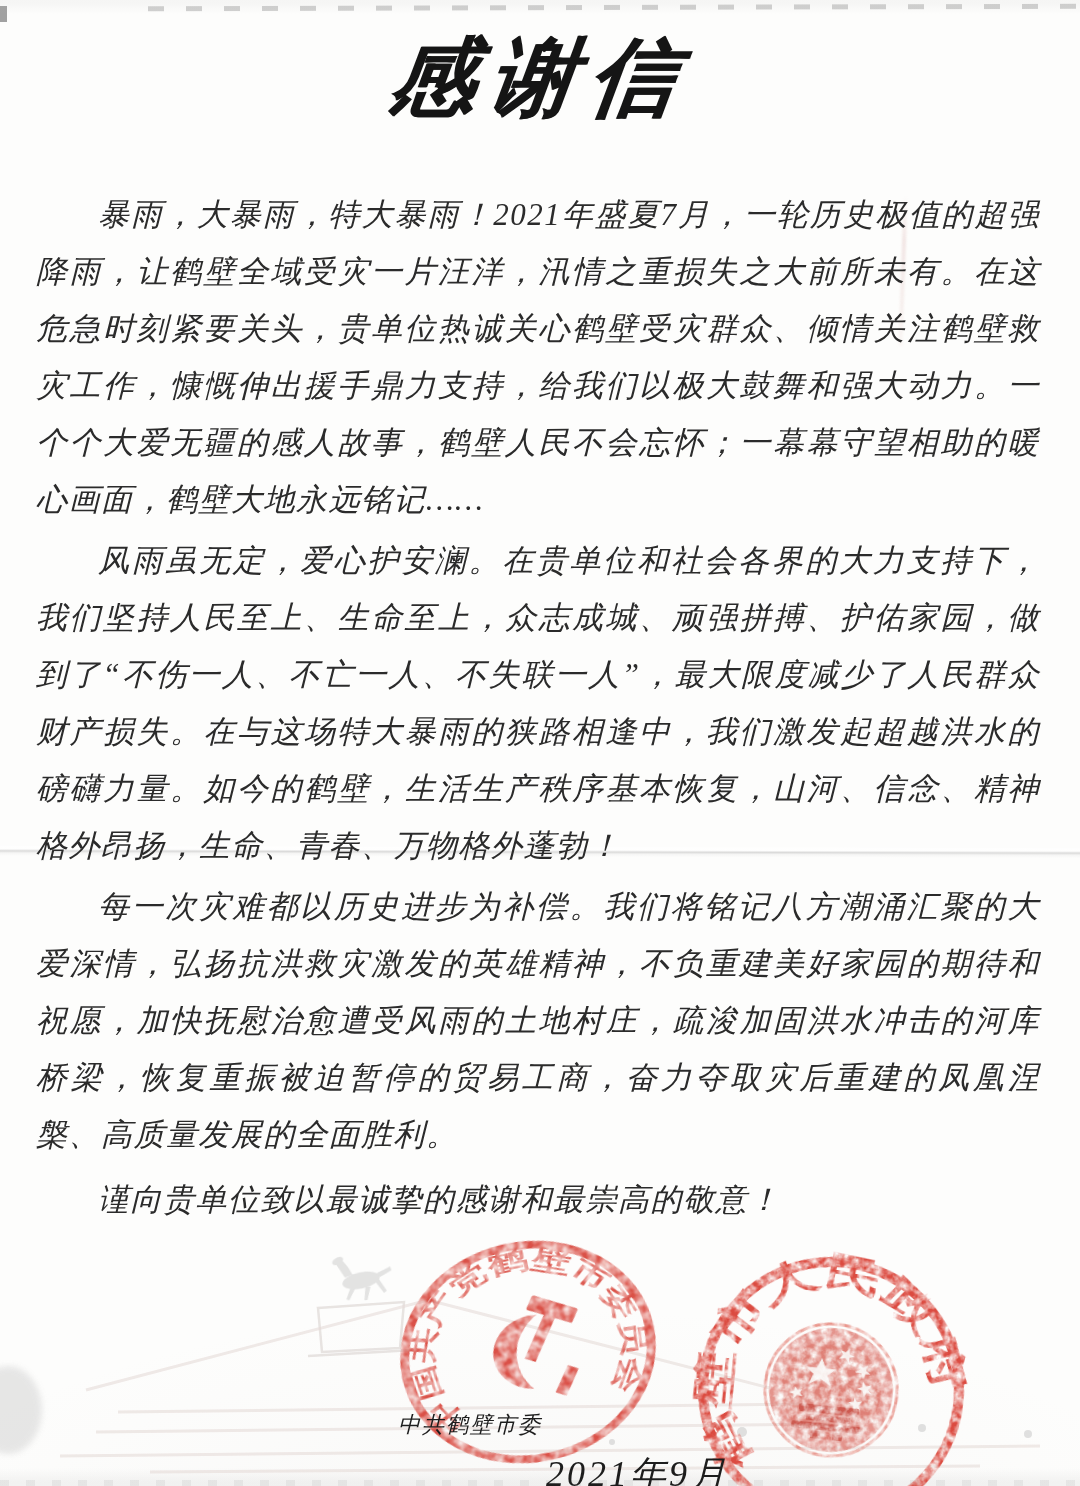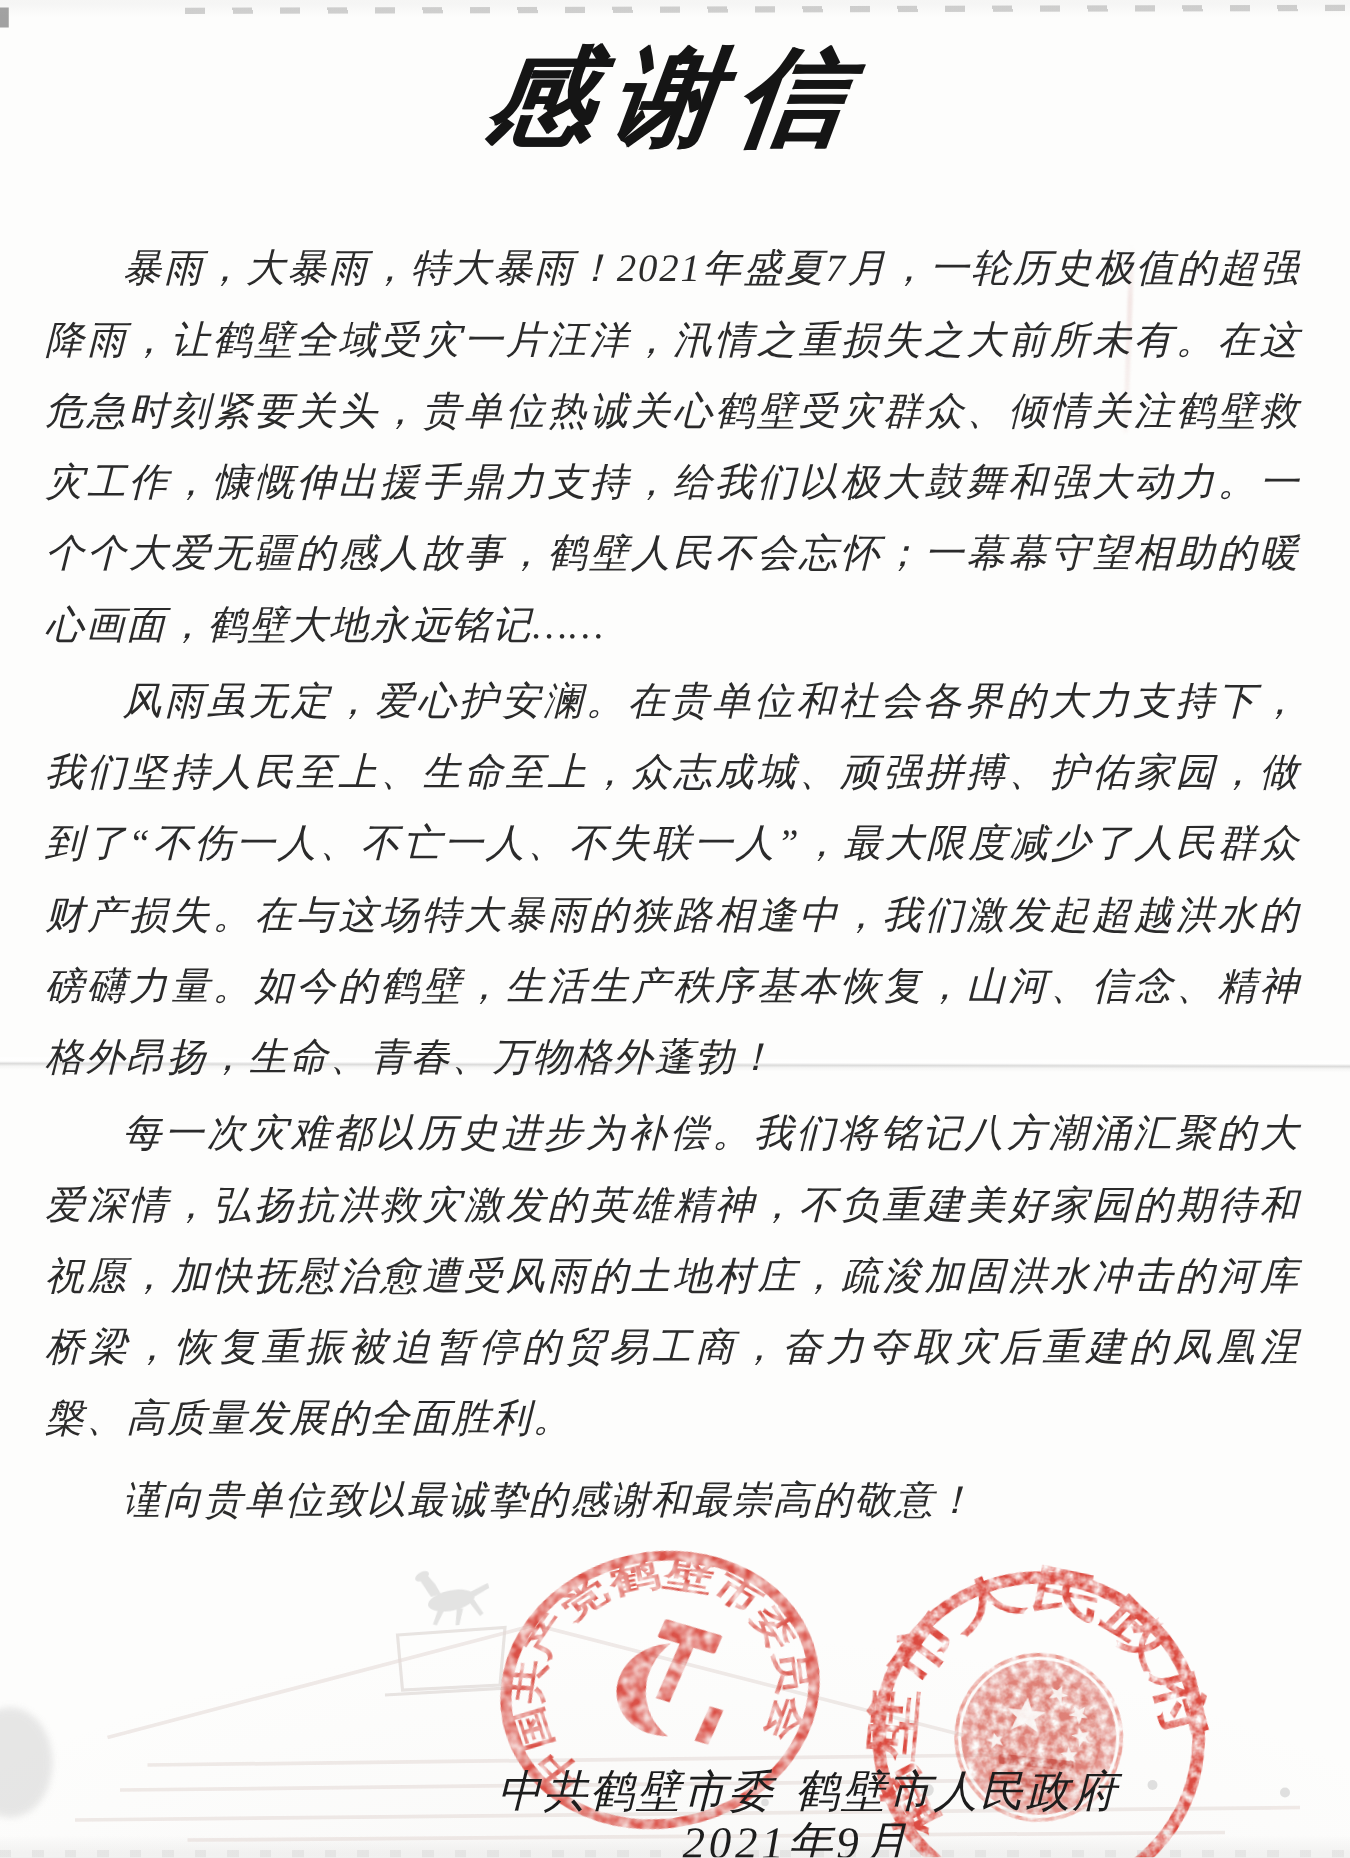--- a/index.html
+++ b/index.html
@@ -42,21 +42,21 @@
     transform:skewX(-7deg);
     text-shadow:1px 0 0 #151515;
   }
   .body-text{
     position:absolute;left:36px;right:40px;top:186px;
     color:#2b2b2b;font-size:31px;line-height:57px;letter-spacing:1.5px;
     font-style:italic;text-align:justify;
   }
   .body-text p{margin:0 0 4px 0;text-indent:2em;}
   .body-text p.closing{margin-top:8px;}
-  .sig{position:absolute;color:#1d1d1d;font-style:italic;font-size:35px;letter-spacing:2px;z-index:3;white-space:nowrap;}
+  .sig{position:absolute;color:#1d1d1d;font-style:italic;font-size:22px;letter-spacing:2px;z-index:3;white-space:nowrap;}
   .sig-left{left:398px;top:1410px;}
   .sig-right{left:636px;top:1410px;}
   .date-line{position:absolute;left:546px;top:1450px;color:#1d1d1d;font-style:italic;font-size:36px;letter-spacing:3px;z-index:3;white-space:nowrap;}
   .seal-layer{position:absolute;left:0;top:1150px;z-index:2;}
   .watermark-layer{position:absolute;left:0;top:1180px;z-index:1;opacity:.85;}
   .bottom-speckle{
     position:absolute;left:0;right:0;bottom:0;height:6px;z-index:0;
     background:repeating-linear-gradient(90deg, rgba(140,140,140,.25) 0 9px, rgba(0,0,0,0) 9px 26px);
     opacity:.5;
   }
@@ -173,16 +173,15 @@
             <rect x="-36" y="34" width="72" height="7" rx="2"></rect>
             <rect x="-16" y="42" width="10" height="8"></rect>
             <rect x="6" y="42" width="10" height="8"></rect>
           </g>
         </g>
       </g>
     </g>
   </svg>
 
   <div class="sig sig-left">中共鹤壁市委</div>
-  <div class="sig sig-right">鹤壁市人民政府</div>
   <div class="date-line">2021年9月</div>
 
 </div>
 
 </body></html>

